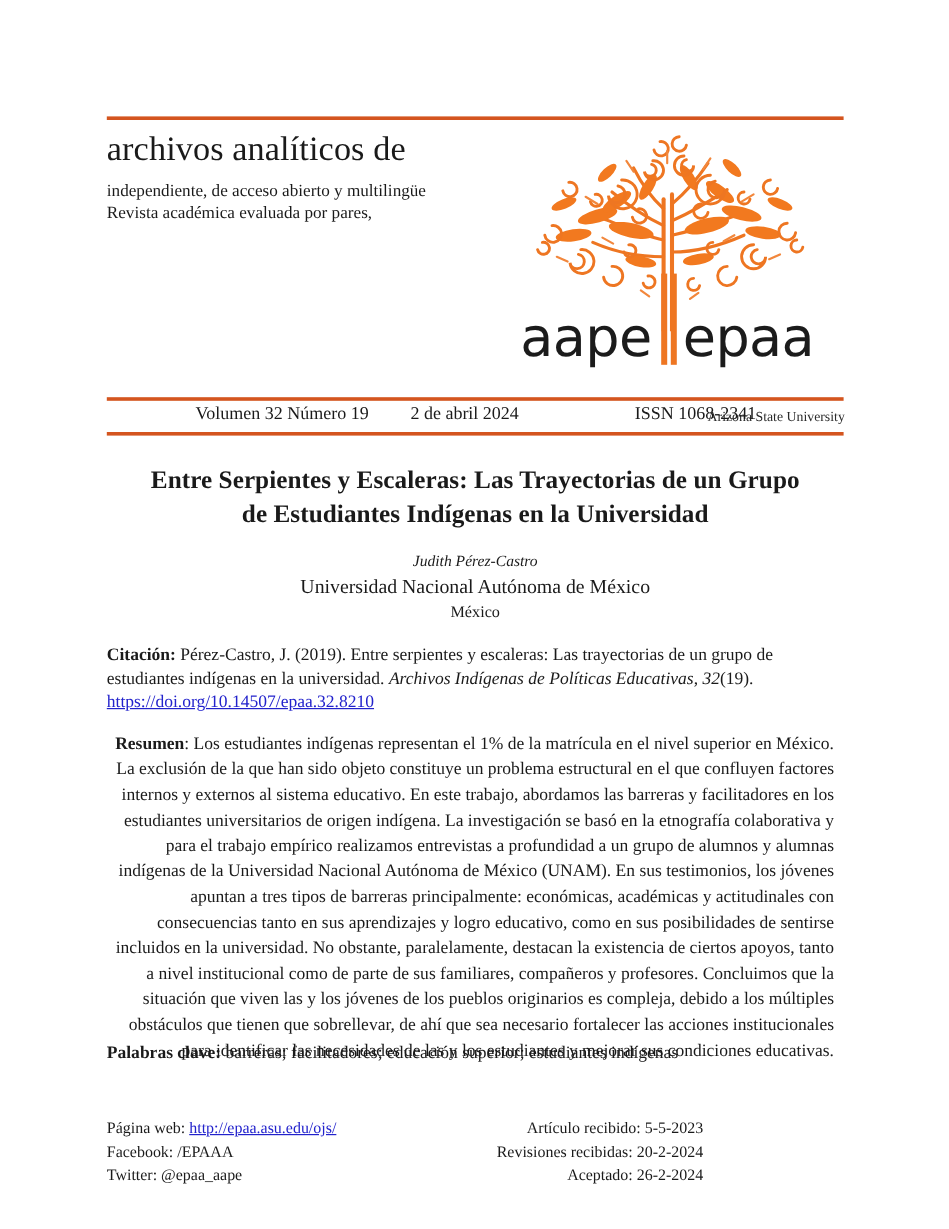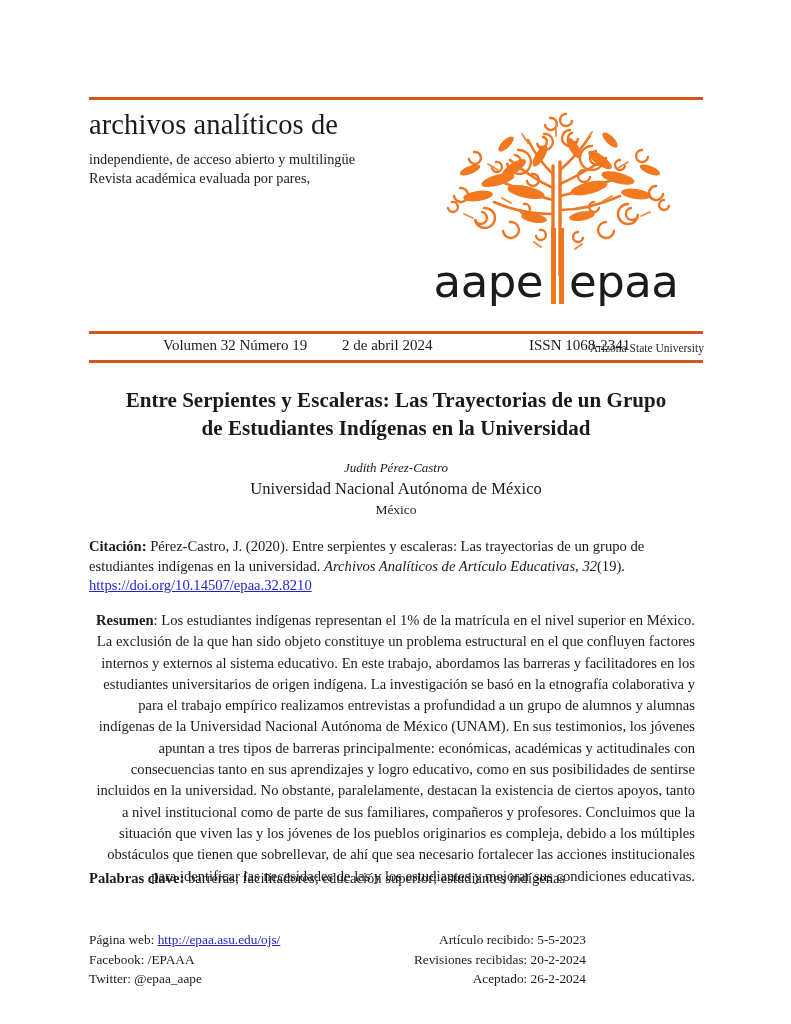--- a/index.html
+++ b/index.html
@@ -342,21 +342,21 @@
     <div>de Estudiantes Indígenas en la Universidad</div>
   </div>
 
   <div class="author-block">
     <div class="author-name">Judith Pérez-Castro</div>
     <div class="author-affil">Universidad Nacional Autónoma de México</div>
     <div class="author-country">México</div>
   </div>
 
   <div class="citation">
-    <b>Citación:</b><span> Pérez-Castro, J. (2020). Entre serpientes y escaleras: Las trayectorias de un grupo de estudiantes indígenas en la universidad. </span><i>Archivos Analíticos de Artículo Educativas</i><span>, </span><i>32</i><span>(19).</span><br>
+    <b>Citación:</b><span> Pérez-Castro, J. (2019). Entre serpientes y escaleras: Las trayectorias de un grupo de estudiantes indígenas en la universidad. </span><i>Archivos Indígenas de Políticas Educativas</i><span>, </span><i>32</i><span>(19).</span><br>
     <a class="doi-link" href="#">https://doi.org/10.14507/epaa.32.8210</a>
   </div>
 
   <div class="abstract">
     <span class="lead">Resumen</span><span>: </span><span>Los estudiantes indígenas representan el 1% de la matrícula en el nivel superior en México. La exclusión de la que han sido objeto constituye un problema estructural en el que confluyen factores internos y externos al sistema educativo. En este trabajo, abordamos las barreras y facilitadores en los estudiantes universitarios de origen indígena.  La investigación se basó en la etnografía colaborativa y para el trabajo empírico realizamos entrevistas a profundidad a un grupo de alumnos y alumnas indígenas de la Universidad Nacional Autónoma de México (UNAM). En sus testimonios, los jóvenes apuntan a tres tipos de barreras principalmente: económicas, académicas y actitudinales con consecuencias tanto en sus aprendizajes y logro educativo, como en sus posibilidades de sentirse incluidos en la universidad. No obstante, paralelamente, destacan la existencia de ciertos apoyos, tanto a nivel institucional como de parte de sus familiares, compañeros y profesores. Concluimos que la situación que viven las y los jóvenes de los pueblos originarios es compleja, debido a los múltiples obstáculos que tienen que sobrellevar, de ahí que sea necesario fortalecer las acciones institucionales para identificar las necesidades de las y los estudiantes y mejorar sus condiciones educativas.</span>
   </div>
 
   <div class="keywords">
     <span class="lead">Palabras clave:</span><span> barreras; facilitadores; educación superior; estudiantes indígenas</span>
   </div>

